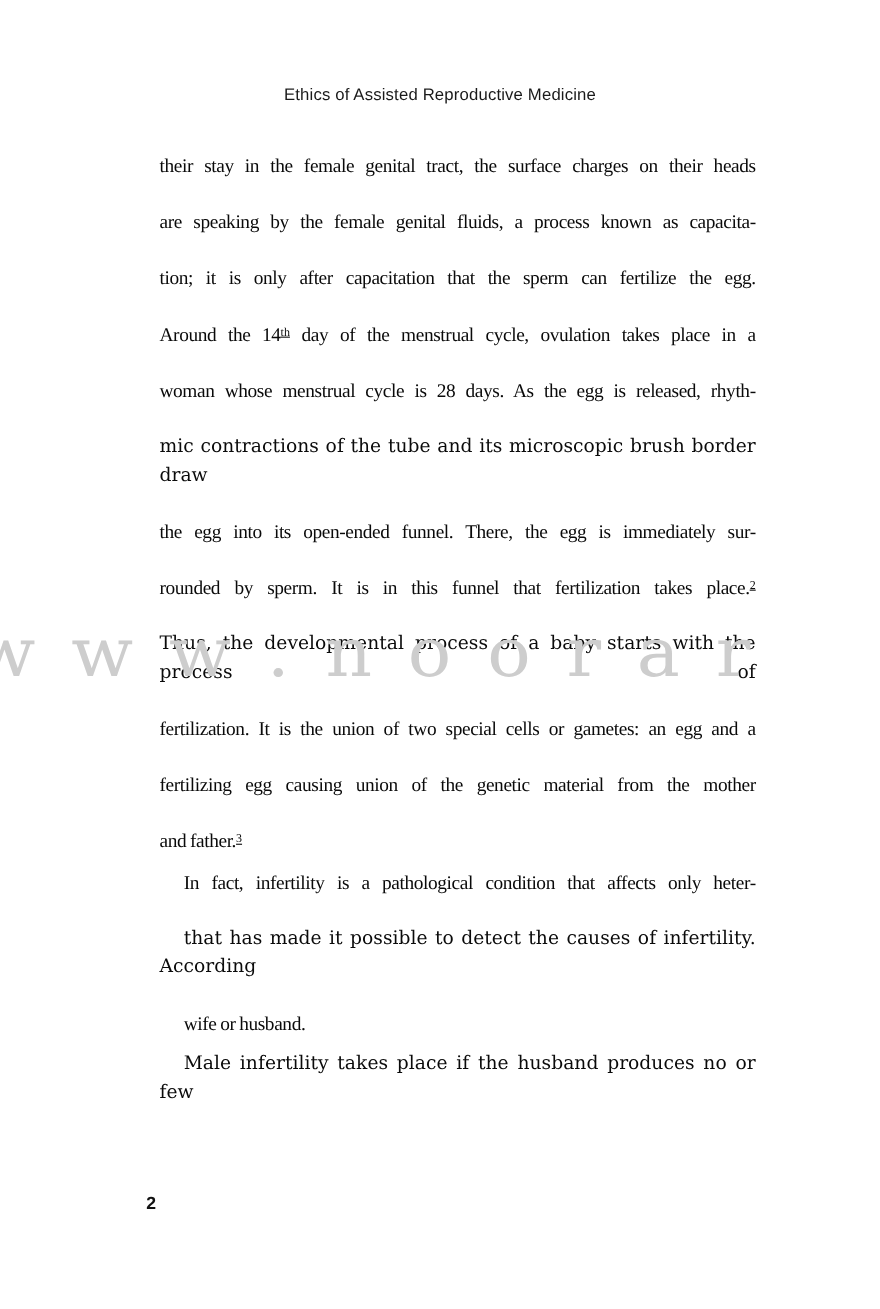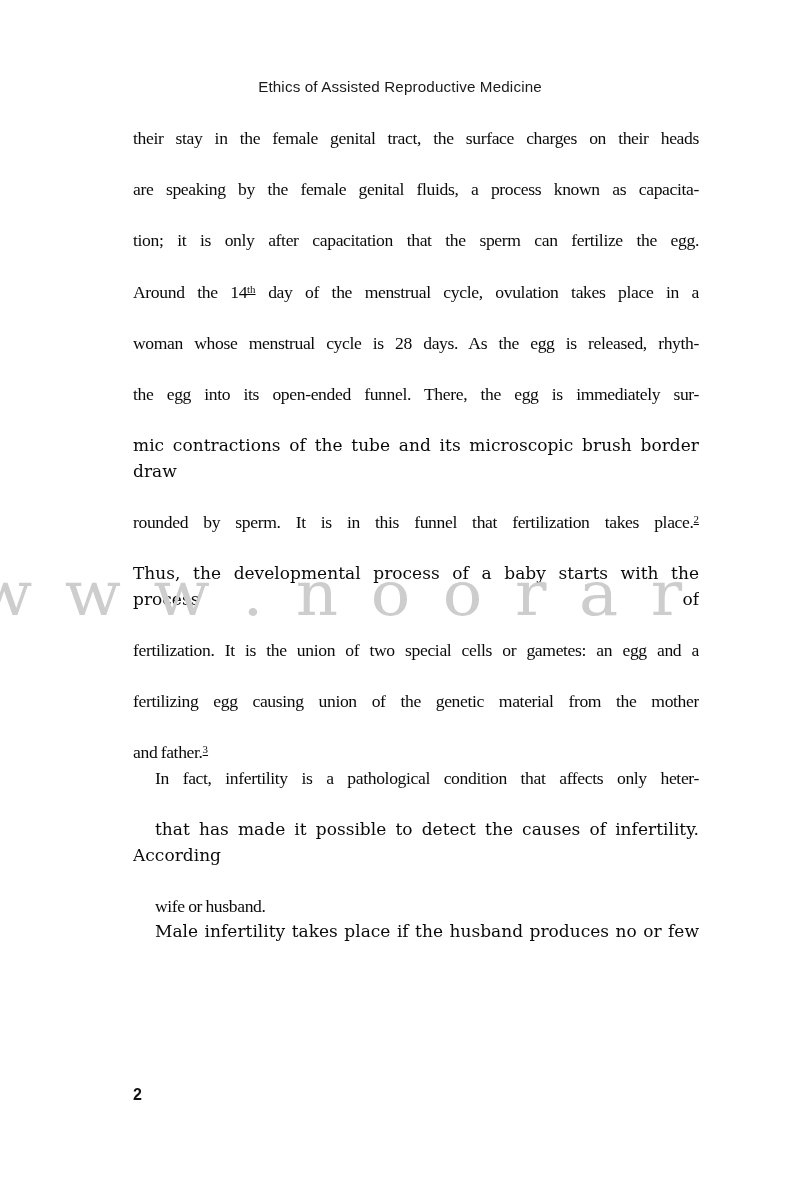--- a/index.html
+++ b/index.html
@@ -37,21 +37,21 @@
 
   
   .text-column {
     position: absolute;
     left: 133px;
     top: 126px;
     width: 566px;
   }
 
   .para {
-    margin: 0;
+    margin: 12px;
     text-align: justify;
     text-justify: inter-word;
     font-size: 17.6px;
     line-height: 25.6px;
     color: #0a0a0a;
   }
   .para.indent {
     text-indent: 22px;
   }
 
@@ -129,22 +129,22 @@
 
   <div class="running-header">Ethics of Assisted Reproductive Medicine</div>
 
   <div class="text-column">
       <p class="para">
         <span class="line-j face-a">their stay in the female genital tract, the surface charges on their heads</span>
         <span class="line-j face-a">are speaking by the female genital fluids, a process known as capacita-</span>
         <span class="line-j face-a">tion; it is only after capacitation that the sperm can fertilize the egg.</span>
         <span class="line-j face-a">Around the 14<sup>th</sup> day of the menstrual cycle, ovulation takes place in a</span>
         <span class="line-j face-a">woman whose menstrual cycle is 28 days. As the egg is released, rhyth-</span>
+        <span class="line-j face-b">mic contractions of the tube and its microscopic brush border draw</span>
         <span class="line-j face-a">the egg into its open-ended funnel. There, the egg is immediately sur-</span>
-        <span class="line-j face-b">mic contractions of the tube and its microscopic brush border draw</span>
         <span class="line-j face-a">rounded by sperm. It is in this funnel that fertilization takes place.<sup>2</sup></span>
         <span class="line-j face-b">Thus, the developmental process of a baby starts with the process of</span>
         <span class="line-j face-a">fertilization. It is the union of two special cells or gametes: an egg and a</span>
         <span class="line-j face-a">fertilizing egg causing union of the genetic material from the mother</span>
         <span class="line face-a">and father.<sup>3</sup></span>
       </p>
       <p class="para indent">
         <span class="line-j face-a" style="text-indent: 22px;">In fact, infertility is a pathological condition that affects only heter-</span>
         <span class="line-j face-b">that has made it possible to detect the causes of infertility. According</span>
         <span class="line face-a">wife or husband.</span>

